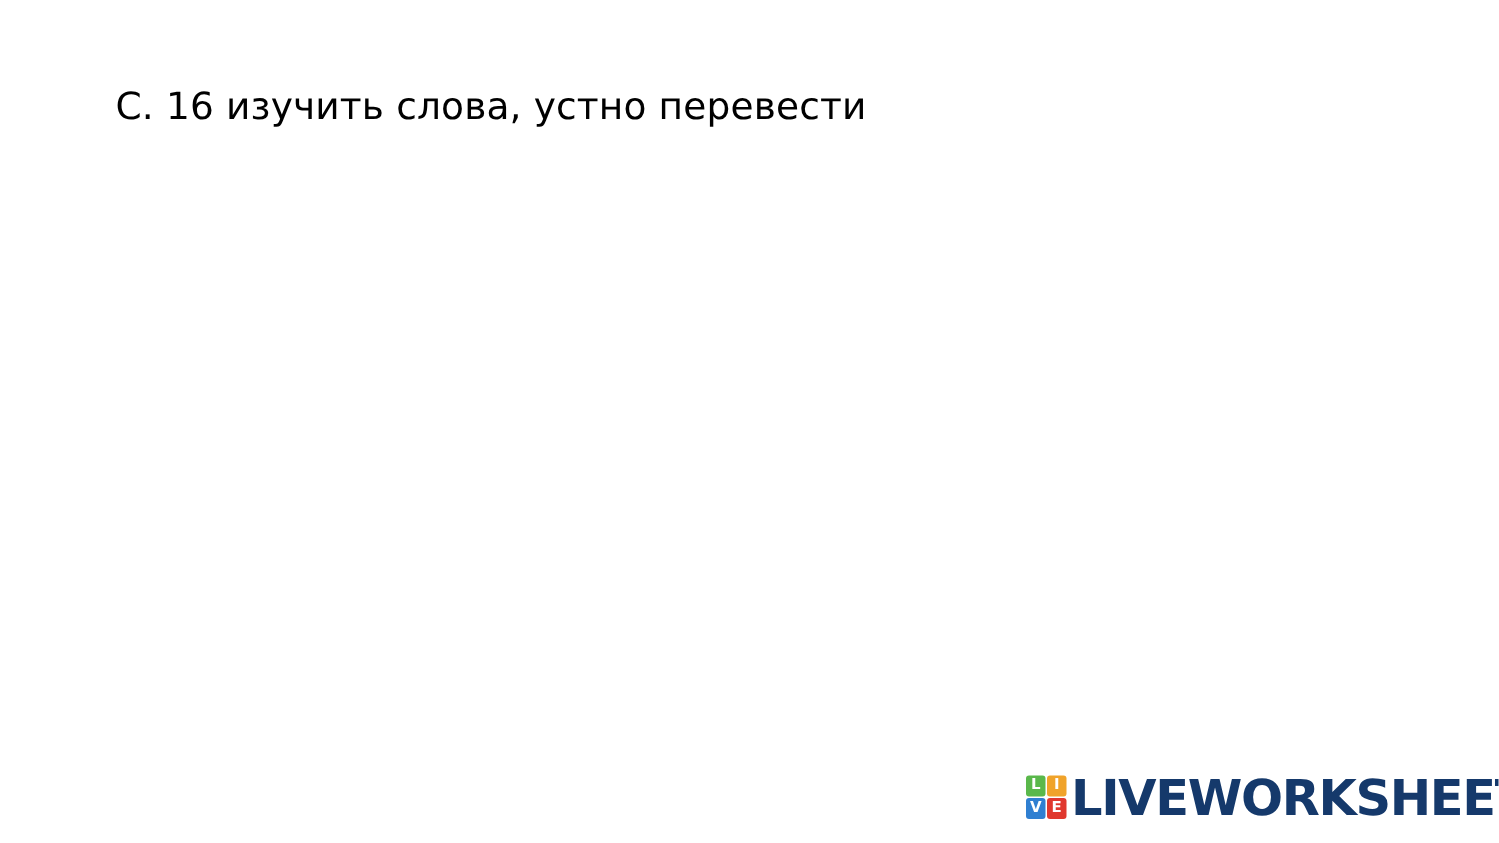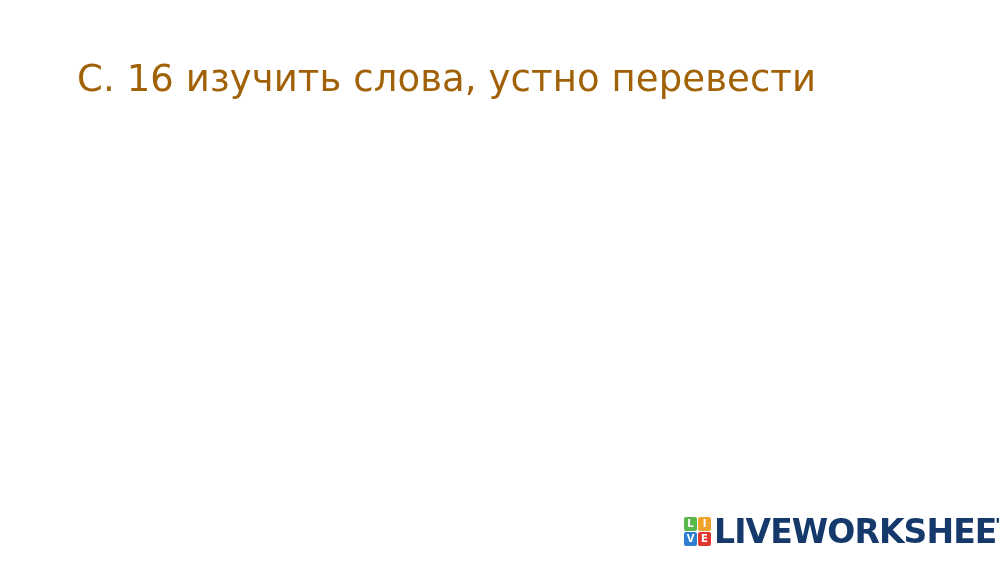--- a/index.html
+++ b/index.html
@@ -27,25 +27,25 @@
   .slide-body {
     position: absolute;
     left: 77px;
     top: 56px;
     right: 60px;
   }
 
   .heading-text {
     margin: 0;
     font-family: "DejaVu Sans", "Liberation Sans", sans-serif;
-    font-size: 37px;
+    font-size: 25px;
     font-weight: 400;
     line-height: 1.22;
     letter-spacing: 0.1px;
-    color: #a16207;
+    color: #000000;
     white-space: pre-wrap;
   }
 
   
   .logo {
     position: absolute;
     left: 684px;
     top: 515px;
     display: flex;
     align-items: center;

